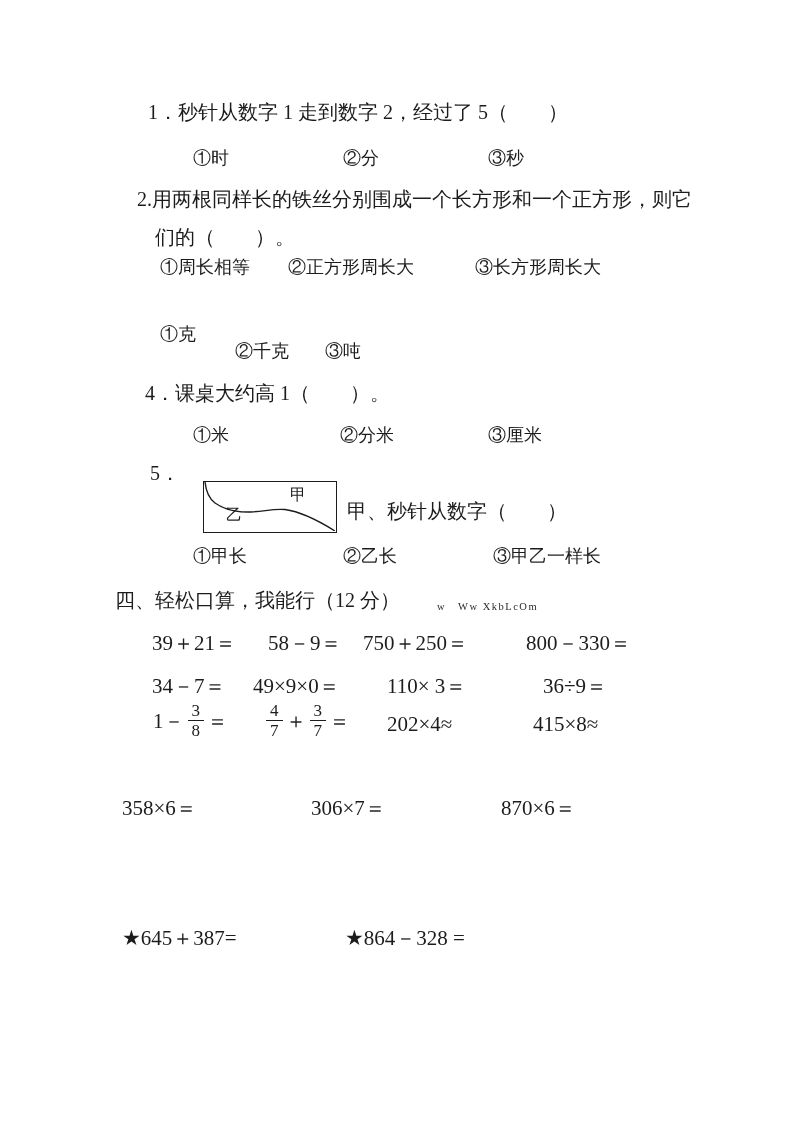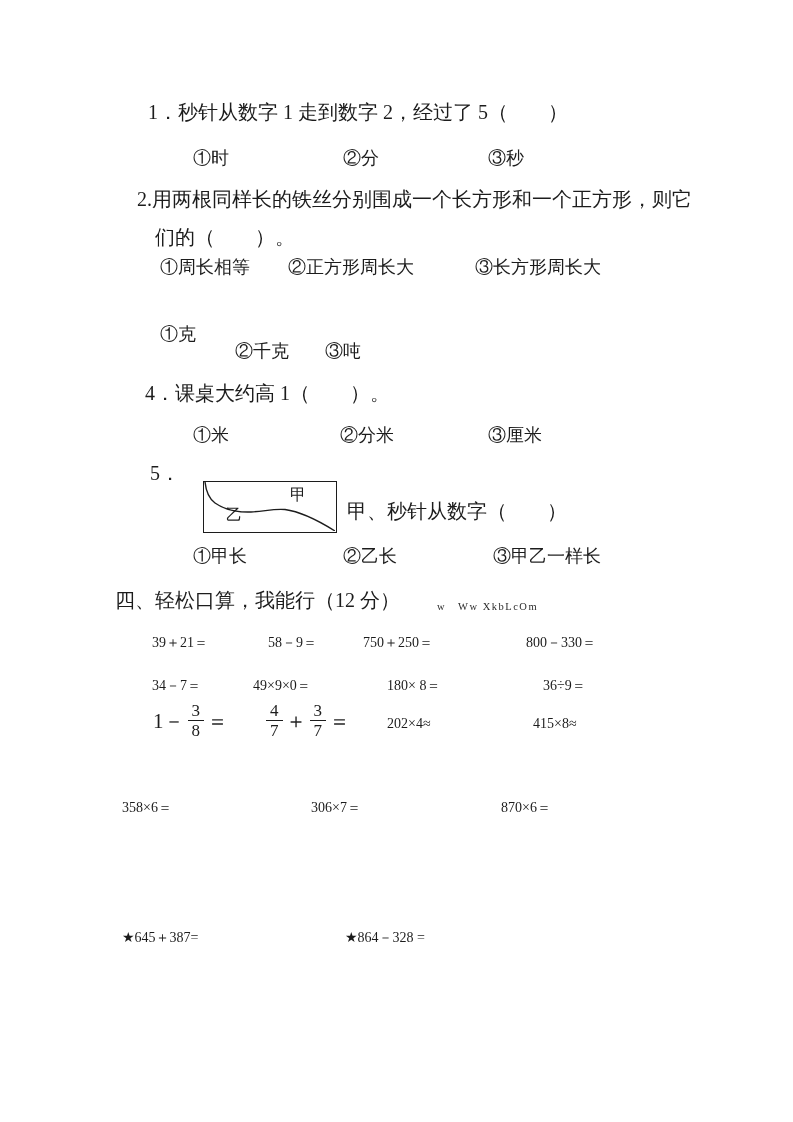--- a/index.html
+++ b/index.html
@@ -8,21 +8,21 @@
     width:793px;height:1122px;
     margin:0 auto;
     background:#ffffff;
     color:#1c1c1c;
     font-family:"Liberation Serif","DejaVu Serif",serif;
     overflow:hidden;
   }
   .abs{position:absolute;white-space:pre;}
   .cn{font-size:20px;line-height:24px;}
   .opt{font-size:18px;line-height:24px;}
-  .eq{font-size:14px;line-height:24px;}
+  .eq{font-size:21px;line-height:24px;}
   .wm{font-size:10.5px;letter-spacing:1.5px;color:#2b2b2b;}
   .fig-rect{
     position:absolute;
     border:1.5px solid #1c1c1c;
     box-sizing:border-box;
     background:#ffffff;
   }
   .fig-label{position:absolute;font-size:16px;line-height:17px;}
   .frac-expr{display:flex;align-items:center;font-size:21px;line-height:22px;}
   .frac{display:inline-flex;flex-direction:column;align-items:center;
@@ -73,21 +73,21 @@
   <div class="abs cn" style="left:115px;top:588px;">四、轻松口算，我能行（12 分）</div>
   <div class="abs wm" style="left:437px;top:600px;">w　Ww XkbLcOm</div>
 
   <div class="abs eq" style="left:152px;top:631px;">39＋21＝</div>
   <div class="abs eq" style="left:268px;top:631px;">58－9＝</div>
   <div class="abs eq" style="left:363px;top:631px;">750＋250＝</div>
   <div class="abs eq" style="left:526px;top:631px;">800－330＝</div>
 
   <div class="abs eq" style="left:152px;top:674px;">34－7＝</div>
   <div class="abs eq" style="left:253px;top:674px;">49×9×0＝</div>
-  <div class="abs eq" style="left:387px;top:674px;">180× 8＝</div>
+  <div class="abs eq" style="left:387px;top:674px;">110× 3＝</div>
   <div class="abs eq" style="left:543px;top:674px;">36÷9＝</div>
 
   <div class="abs frac-expr" style="left:153px;top:701px;">
     <span>1－</span>
     <span class="frac">
       <span class="frac-num">3</span>
       <span class="frac-den">8</span>
     </span>
     <span>＝</span>
   </div>

